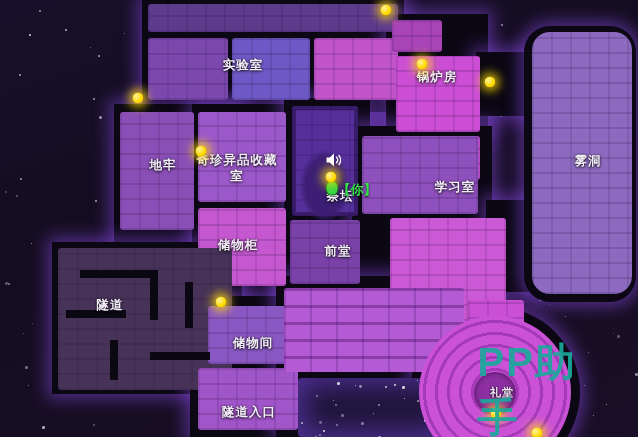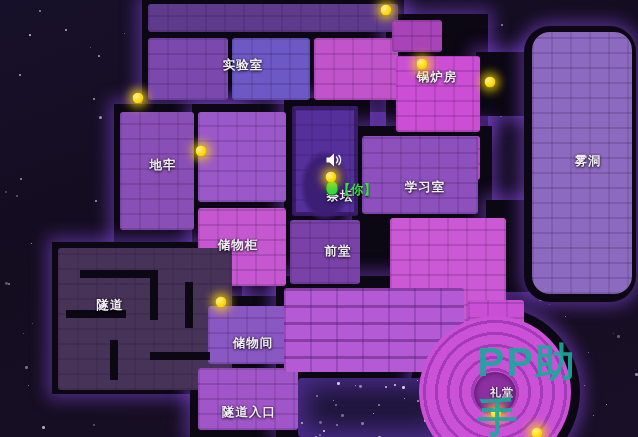--- a/index.html
+++ b/index.html
@@ -303,23 +303,24 @@
   <div class="maze-bar" style="left:80px;top:270px;width:70px;height:8px"></div>
   <div class="maze-bar" style="left:150px;top:270px;width:8px;height:50px"></div>
   <div class="maze-bar" style="left:66px;top:310px;width:60px;height:8px"></div>
   <div class="maze-bar" style="left:110px;top:340px;width:8px;height:40px"></div>
   <div class="maze-bar" style="left:150px;top:352px;width:60px;height:8px"></div>
   <div class="maze-bar" style="left:185px;top:282px;width:8px;height:46px"></div>
 
   <span class="rlabel" style="left:243px;top:65px">实验室</span>
   <span class="rlabel" style="left:437px;top:77px">锅炉房</span>
   <span class="rlabel" style="left:163px;top:165px">地牢</span>
+  <span class="rlabel wrap" style="left:237px;top:168px">奇珍异品收藏室</span>
   <span class="rlabel" style="left:588px;top:161px">雾洞</span>
   <span class="rlabel" style="left:340px;top:196px">祭坛</span>
-  <span class="rlabel" style="left:425px;top:187px">学习室</span>
+  <span class="rlabel" style="left:455px;top:187px">学习室</span>
   <span class="rlabel" style="left:238px;top:245px">储物柜</span>
   <span class="rlabel" style="left:338px;top:251px">前堂</span>
   <span class="rlabel" style="left:110px;top:305px">隧道</span>
   <span class="rlabel" style="left:253px;top:343px">储物间</span>
   <span class="rlabel" style="left:249px;top:412px">隧道入口</span>
   <span class="rlabel small" style="left:502px;top:392px">礼堂</span>
 
   <div id="speaker" style="left:334px;top:162px">
     <svg width="17" height="15" viewBox="0 0 17 15">
       <path d="M1 5h3.2L8.5 1v13L4.2 10H1z" fill="#ffffff"></path>

